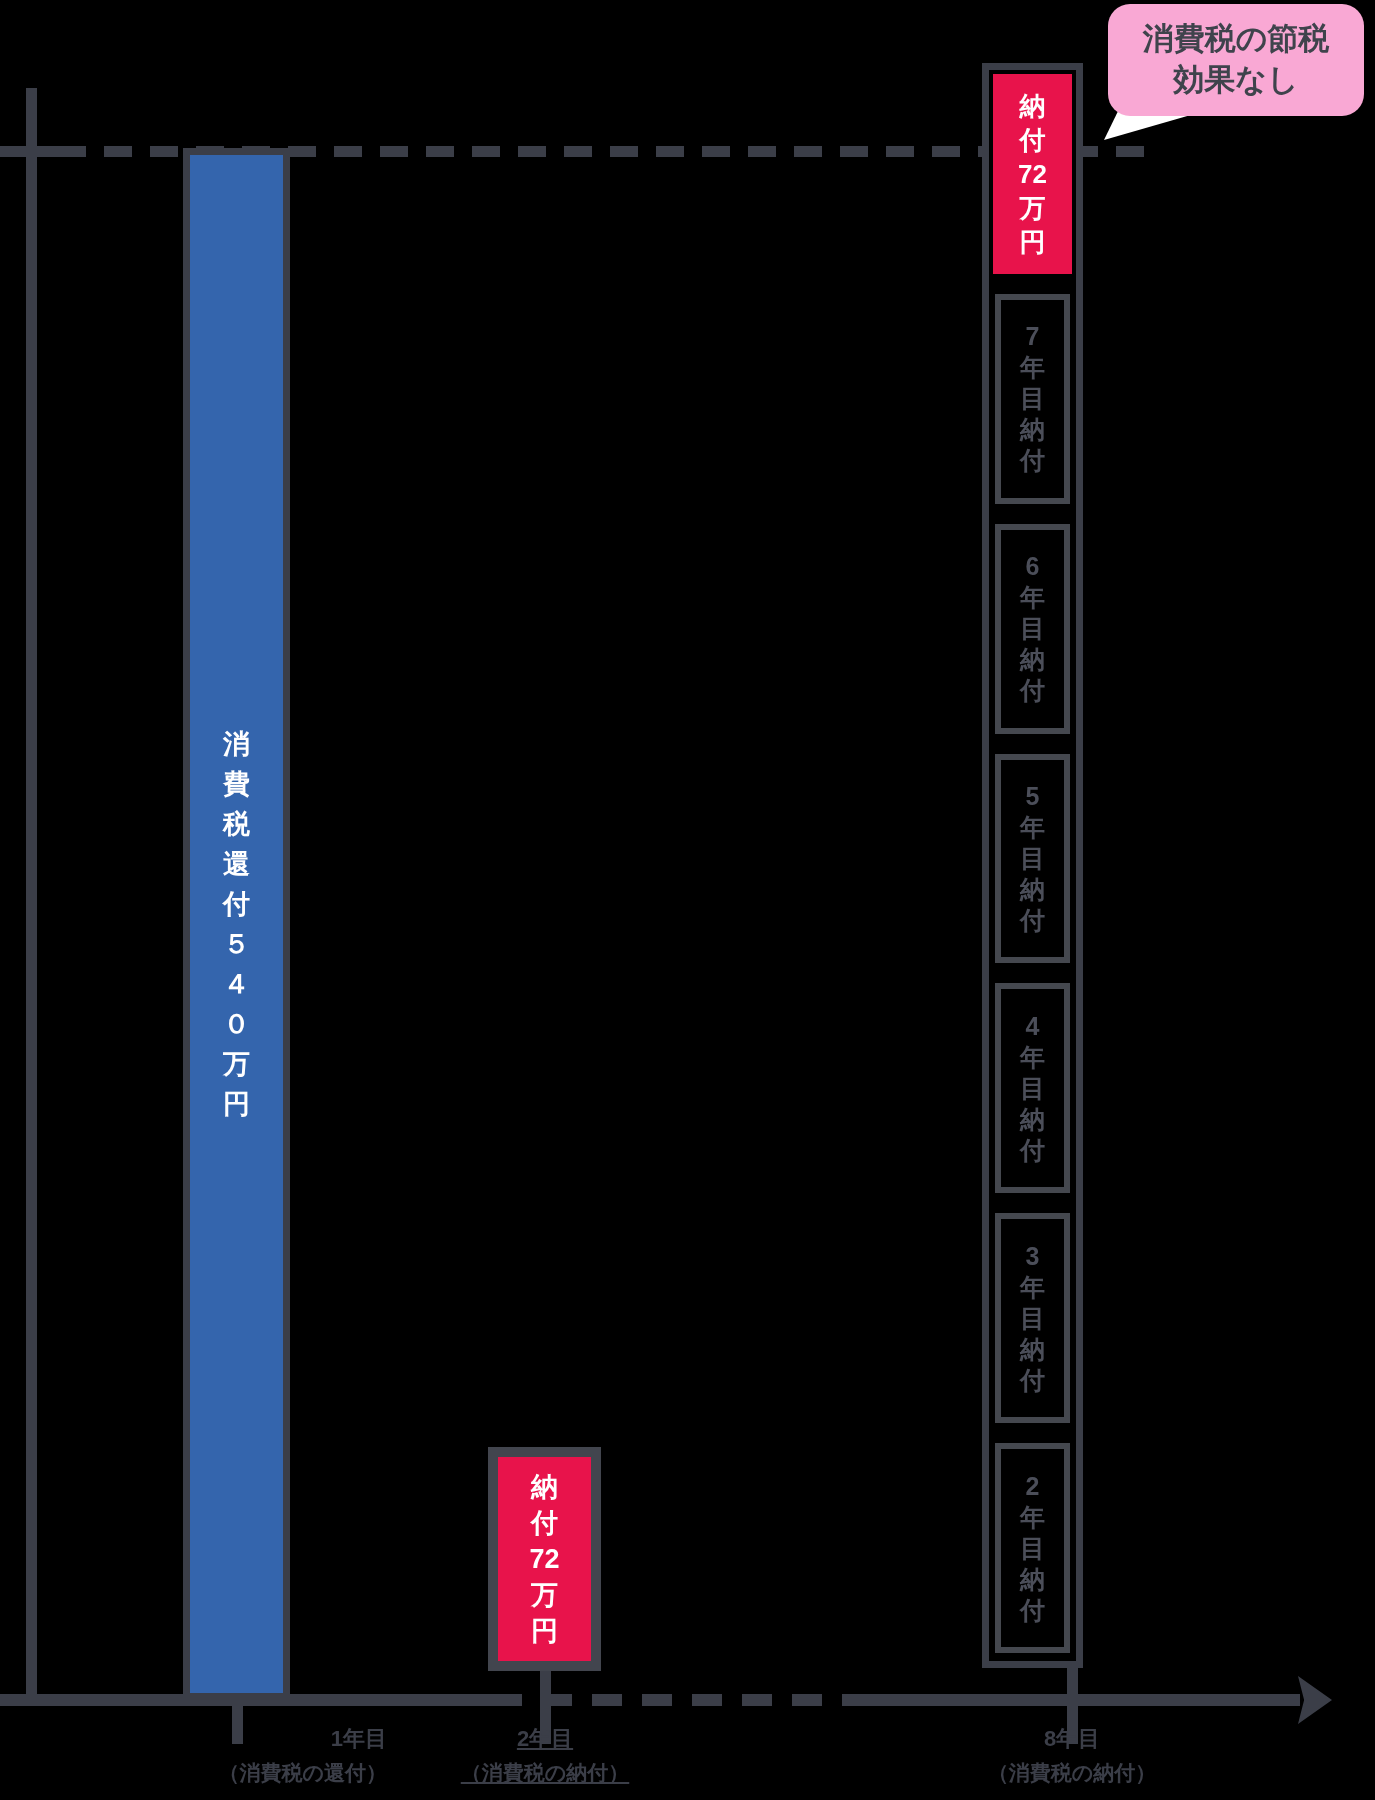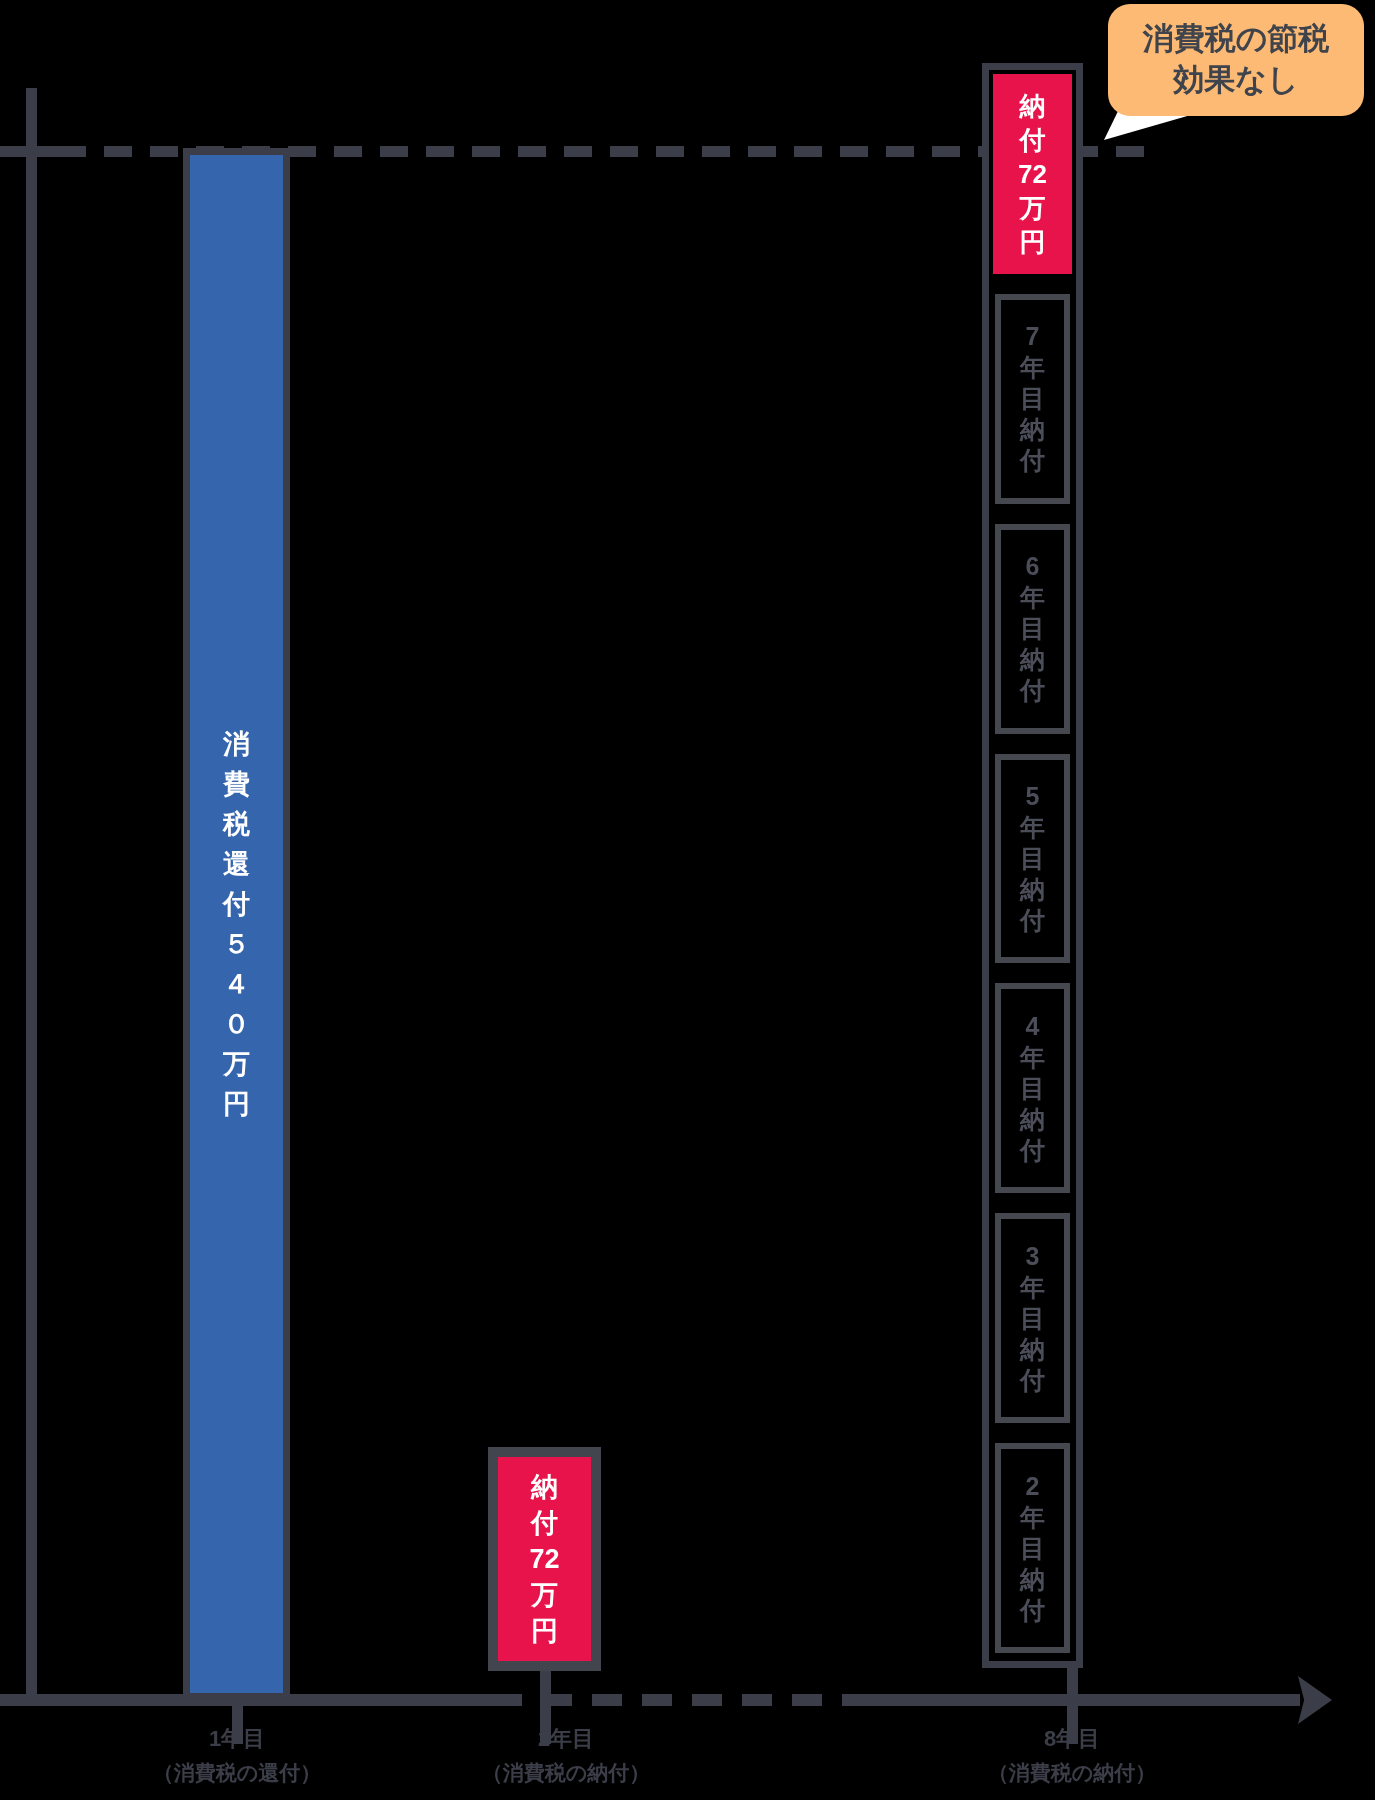--- a/index.html
+++ b/index.html
@@ -62,37 +62,37 @@
   .seg-red .vtext{color:#fff;font-size:26px;gap:8px;}
   .stack-box{
     flex:1 1 auto;margin:20px 6px 0 6px;border:6px solid #45484f;box-sizing:border-box;
     display:flex;align-items:center;justify-content:center;background:#000;
   }
   .stack-box:last-child{margin-bottom:8px;}
   .stack-box .vtext{color:#4b4e59;font-size:25px;gap:6px;}
 
   
   .bubble{
-    position:absolute;left:1108px;top:4px;width:256px;height:112px;background:#fdba74;
+    position:absolute;left:1108px;top:4px;width:256px;height:112px;background:#f9a8d4;
     border-radius:22px;z-index:5;display:flex;flex-direction:column;
     align-items:center;justify-content:center;color:#3f434c;font-size:31px;line-height:1.32;
   }
   .bubble-tail{
     position:absolute;left:1104px;top:106px;width:118px;height:34px;background:#fff;z-index:4;
     clip-path:polygon(0 100%,14% 0,100% 0);
   }
 
   
   .xlabel{
     position:absolute;top:1724px;width:300px;text-align:center;color:#3b3e48;
   }
   .xlabel .l1{font-size:22px;display:block;}
   .xlabel .l2{font-size:21px;display:block;margin-top:5px;}
-  .xl-1{left:87px;}
-  .xl-2{left:416px;}
+  .xl-1{left:87px;text-align:right;}
+  .xl-2{left:395px;text-decoration:underline;}
   .xl-3{left:922px;}
 </style>
 </head>
 <body>
 
 <div class="stage">
 
   <div class="yaxis"></div>
   <div class="ytick"></div>
   <div class="dashline-top"></div>

